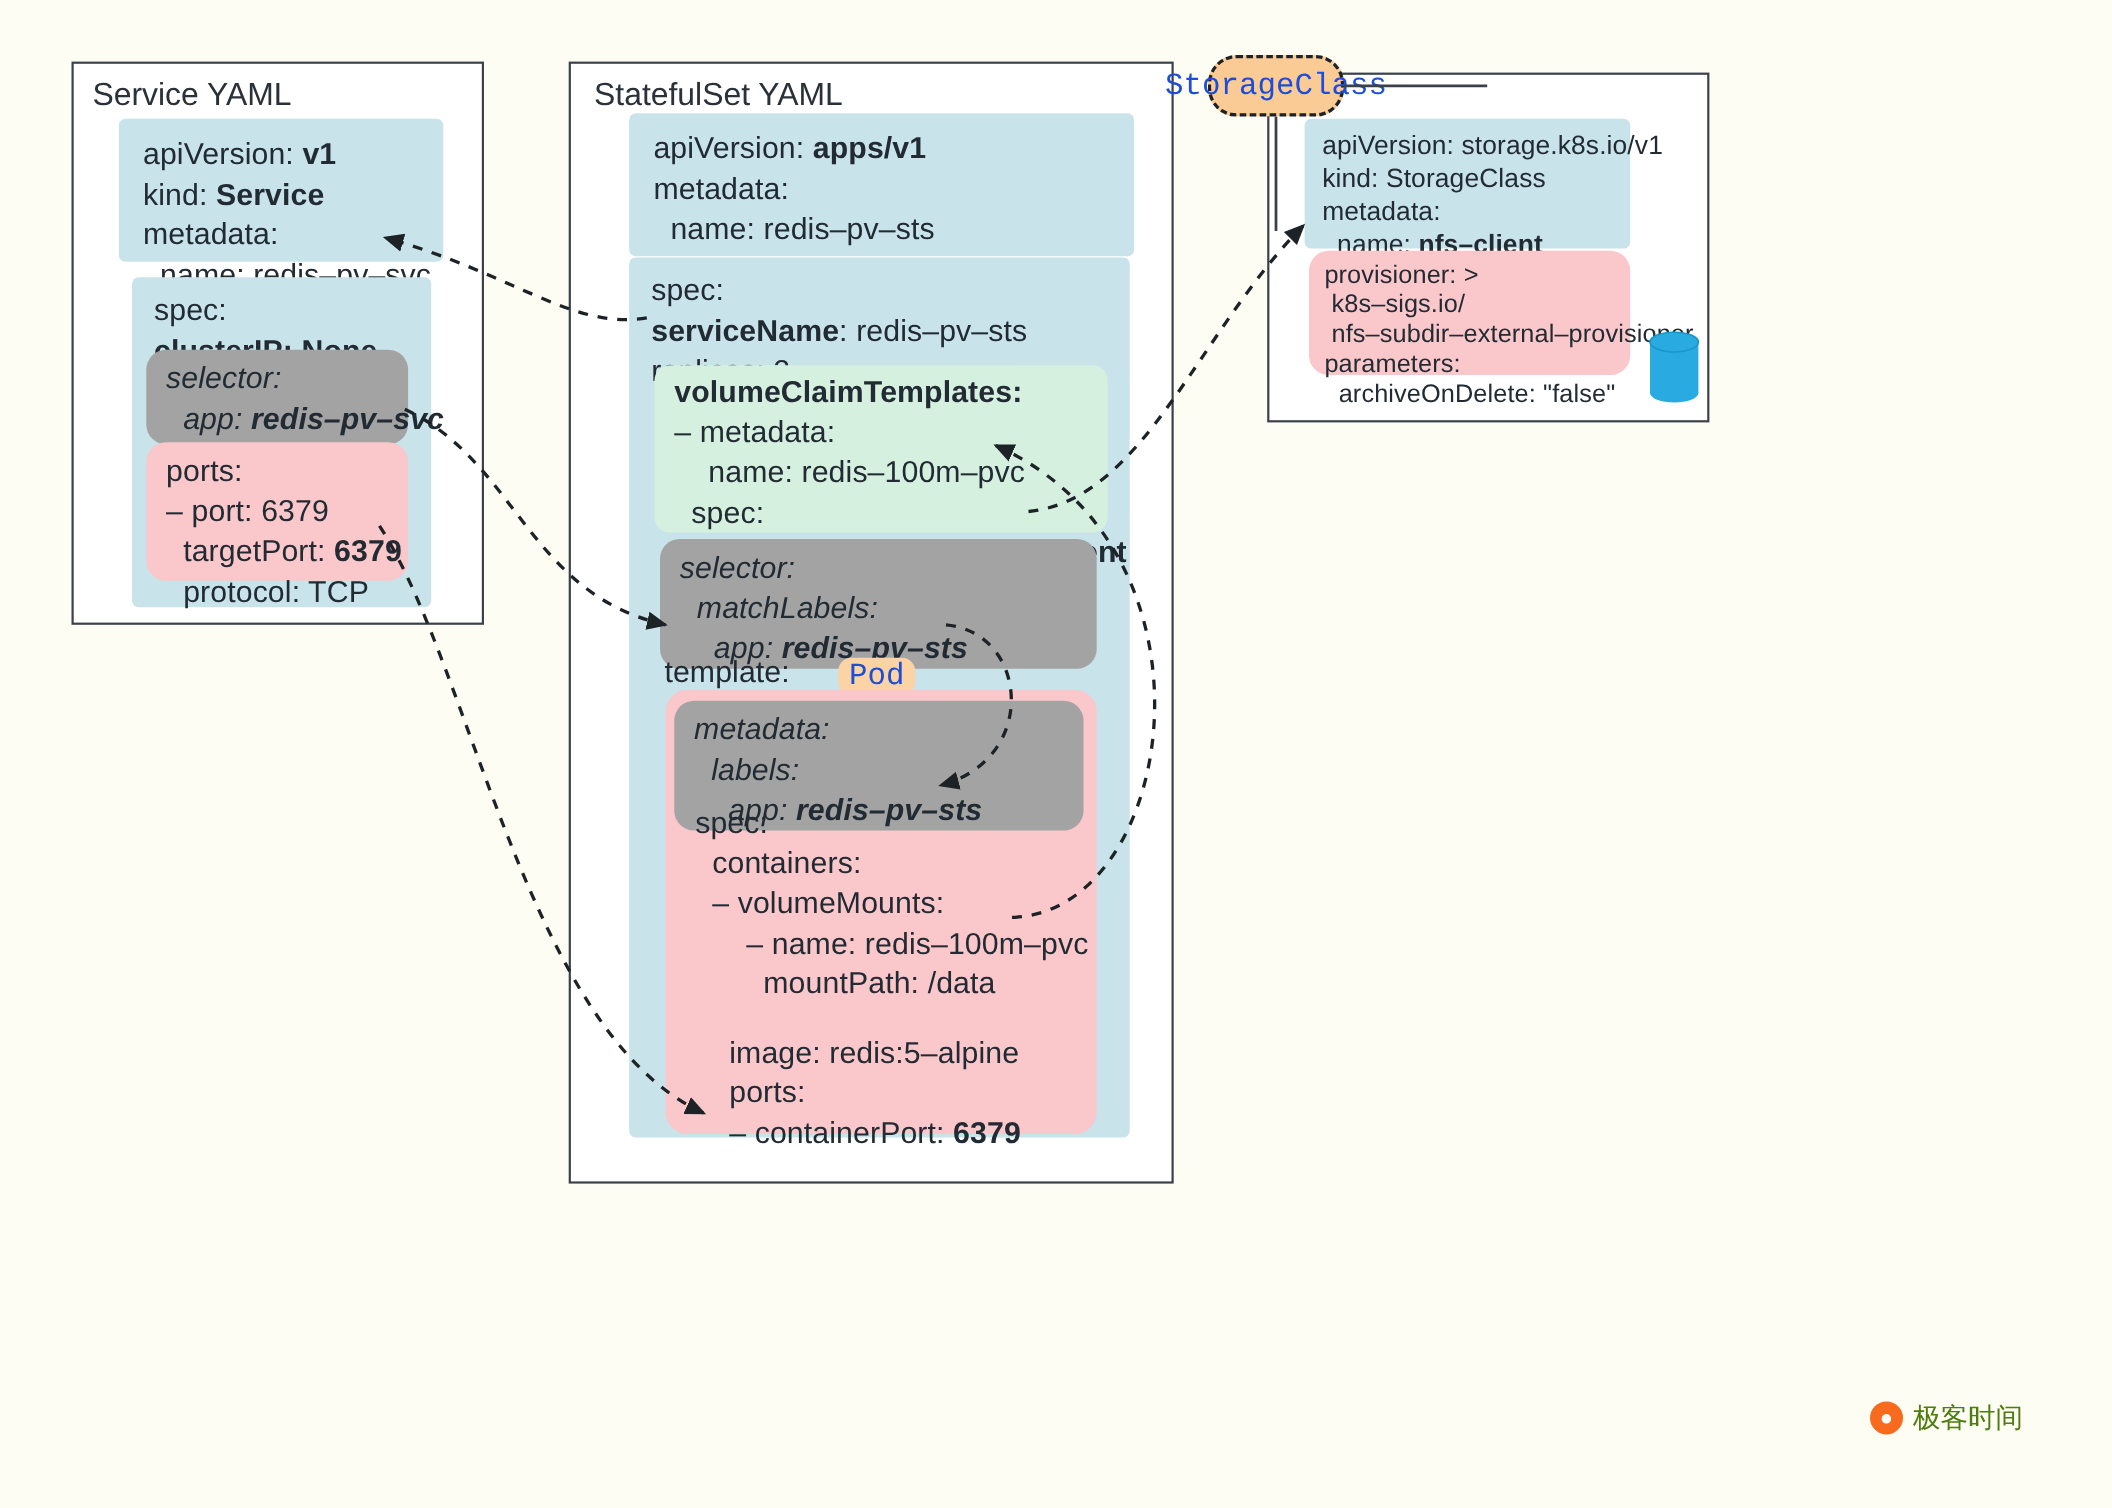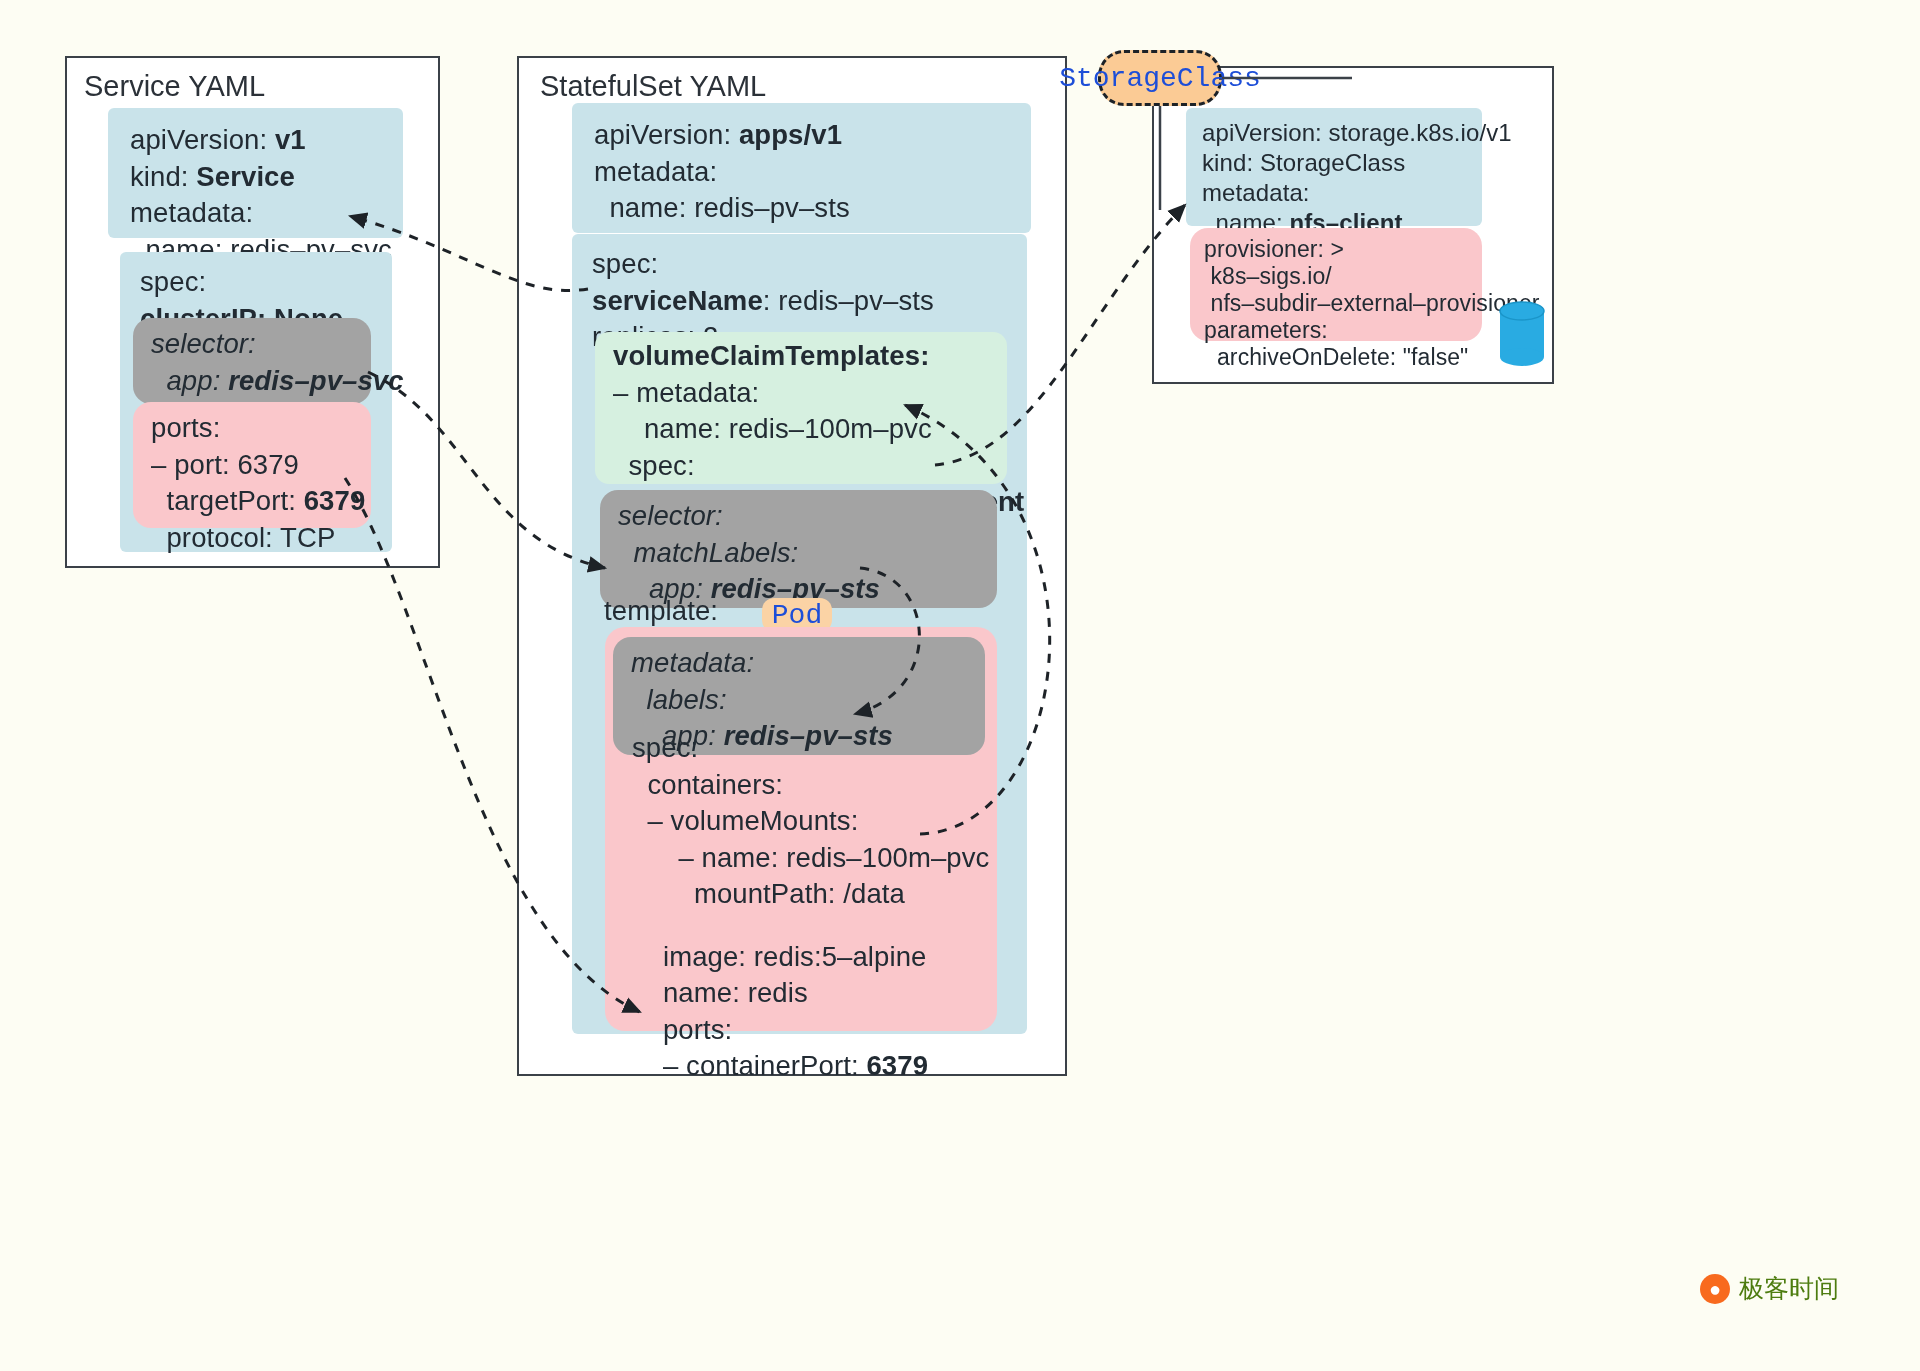--- a/index.html
+++ b/index.html
@@ -161,21 +161,20 @@
   </div>
 
   <div style="position:absolute; left:632px; top:730px; width:360px;">
     <div class="ln">spec:</div>
     <div class="ln">  containers:</div>
     <div class="ln">  – volumeMounts:</div>
     <div class="ln">      – name: redis–100m–pvc</div>
     <div class="ln">        mountPath: /data</div>
     <div class="ln gap"></div>
     <div class="ln">    image: redis:5–alpine</div>
-    <div class="ln">    name: redis</div>
     <div class="ln">    ports:</div>
     <div class="ln">    – containerPort: <b>6379</b></div>
   </div>
 
   <div class="frame" style="left:1152px; top:66px; width:402px; height:318px;">
   </div>
 
   <div class="pill pill-dashed" style="left:1098px; top:50px; width:124px; height:56px;">StorageClass</div>
 
   <div class="blk blue" style="left:1186px; top:108px; width:296px; height:118px; padding:10px 16px;">

